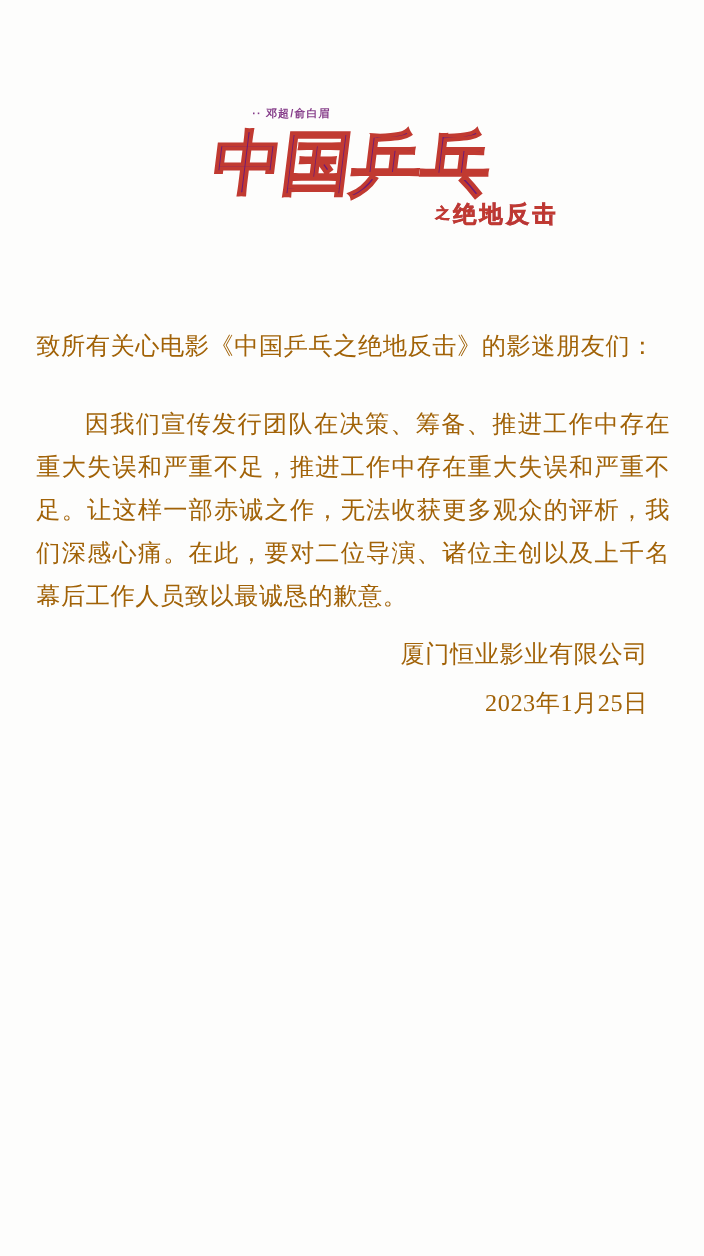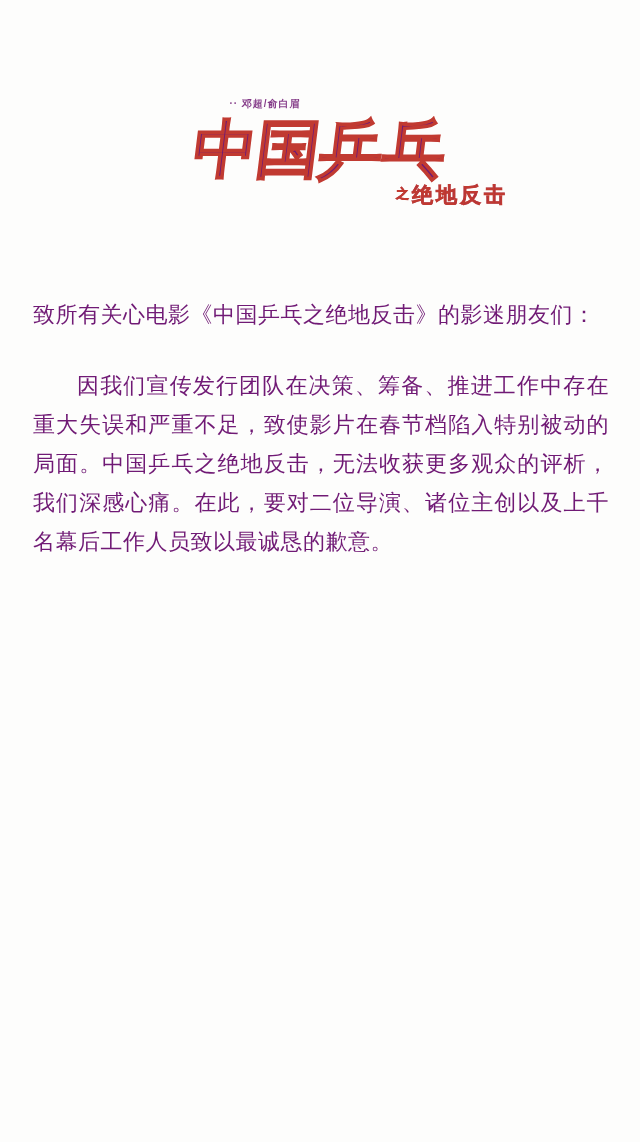--- a/index.html
+++ b/index.html
@@ -65,21 +65,21 @@
     top: -4px;
     margin-right: 2px;
   }
 
   
   .letter {
     position: absolute;
     top: 295px;
     left: 33px;
     width: 576px;
-    color: #701a75;
+    color: #a16207;
     font-size: 22px;
     line-height: 39px;
     text-align: justify;
     letter-spacing: 0.5px;
   }
   .salutation {
     margin: 0 0 32px 0;
   }
   .para {
     margin: 0 0 12px 0;
@@ -104,19 +104,23 @@
     <div class="logo-credit">·· 邓超/俞白眉</div>
     <div class="logo-title">中国乒乓</div>
     <div class="logo-subtitle">
       <span class="subtitle-prefix">之</span><span>绝地反击</span>
     </div>
   </div>
 
   <div class="letter">
     <div class="salutation">致所有关心电影《中国乒乓之绝地反击》的影迷朋友们：</div>
 
-    <p class="para">因我们宣传发行团队在决策、筹备、推进工作中存在重大失误和严重不足，致使影片在春节档陷入特别被动的局面。中国乒乓之绝地反击，无法收获更多观众的评析，我们深感心痛。在此，要对二位导演、诸位主创以及上千名幕后工作人员致以最诚恳的歉意。</p>
+    <p class="para">因我们宣传发行团队在决策、筹备、推进工作中存在重大失误和严重不足，推进工作中存在重大失误和严重不足。让这样一部赤诚之作，无法收获更多观众的评析，我们深感心痛。在此，要对二位导演、诸位主创以及上千名幕后工作人员致以最诚恳的歉意。</p>
 
 
 
+    <div class="signature-block">
+      <div>厦门恒业影业有限公司</div>
+      <div>2023年1月25日</div>
+    </div>
   </div>
 
 </div>
 
 </body></html>

